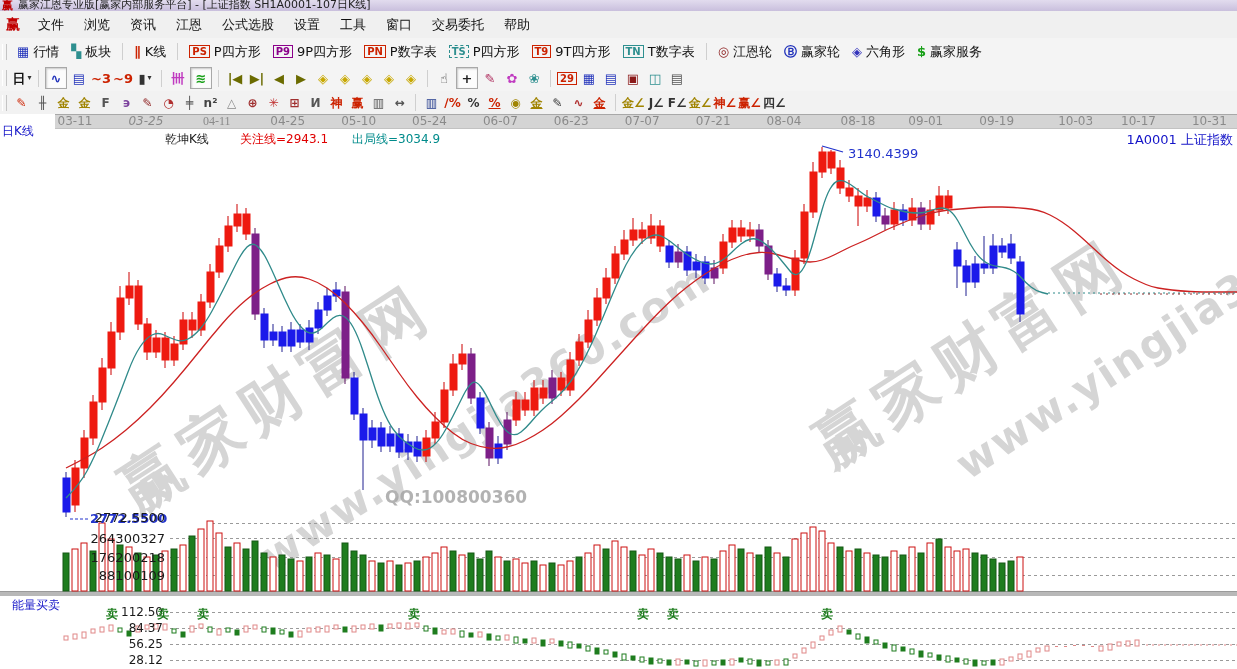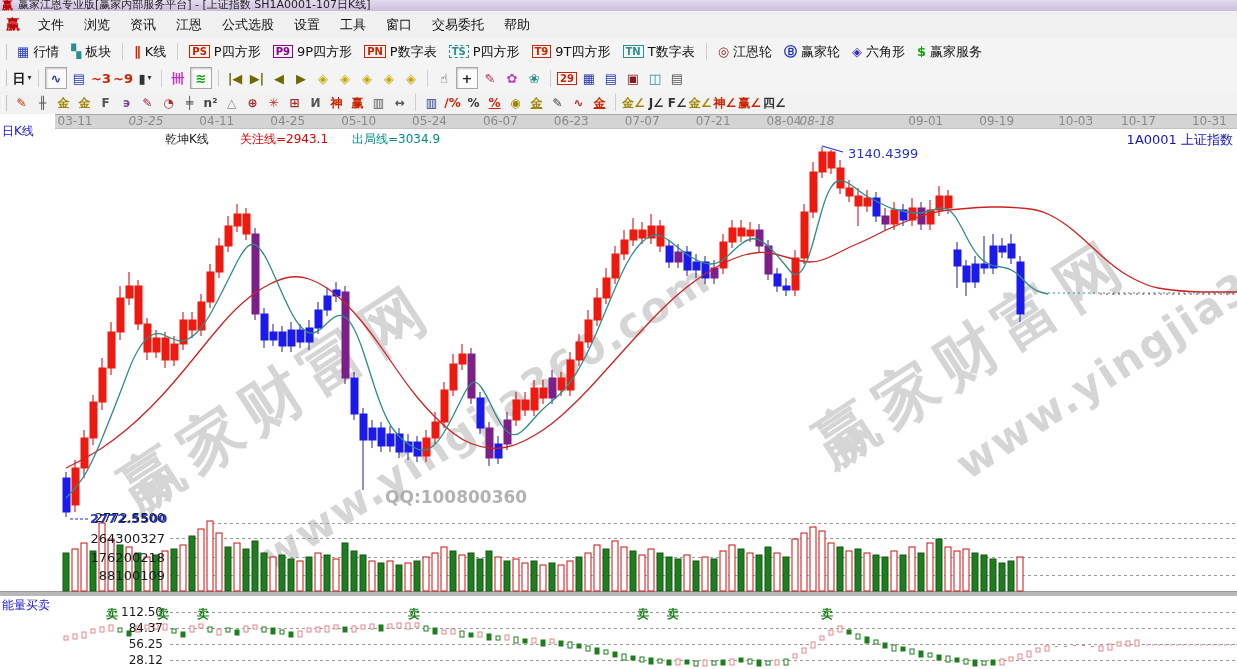--- a/index.html
+++ b/index.html
@@ -341,30 +341,30 @@
 
     <div class="wm" style="left:125px;top:340px;font-size:62px;letter-spacing:10px;">赢家财富网</div>
     <div class="wm" style="left:265px;top:422px;font-size:42px;letter-spacing:2px;">www.yingjia360.com</div>
     <div class="wm" style="left:820px;top:295px;font-size:62px;letter-spacing:10px;">赢家财富网</div>
     <div class="wm" style="left:960px;top:330px;font-size:42px;letter-spacing:2px;">www.yingjia360.com</div>
     <div class="wm-qq" style="left:385px;top:373px;">QQ:100800360</div>
 
     <div class="datestrip" id="datestrip">
         <span class="date" style="left: -2px;">03-11</span>
         <span class="date" style="left: 68.9px; font-style: italic;">03-25</span>
-        <span class="date" style="left: 139.8px;">04-11</span>
+        <span class="date" style="left: 139.8px; font-family: Liberation Serif, serif;">04-11</span>
         <span class="date" style="left: 210.7px;">04-25</span>
         <span class="date" style="left: 281.6px;">05-10</span>
         <span class="date" style="left: 352.5px;">05-24</span>
         <span class="date" style="left: 423.4px;">06-07</span>
         <span class="date" style="left: 494.3px;">06-23</span>
         <span class="date" style="left: 565.2px;">07-07</span>
         <span class="date" style="left: 636.1px;">07-21</span>
         <span class="date" style="left: 707px;">08-04</span>
-        <span class="date" style="left: 740px; font-style: italic;">08-18</span>
+        <span class="date" style="left: 781px;">08-18</span>
         <span class="date" style="left: 848.8px;">09-01</span>
         <span class="date" style="left: 919.7px;">09-19</span>
         <span class="date" style="left: 990.6px; margin-left: 8px;">10-03</span>
         <span class="date" style="left: 1061.5px;">10-17</span>
         <span class="date" style="left: 1132.4px;">10-31</span>
       </div>
 
     <svg class="layer" id="chart-svg" width="1237" height="555">
         <line x1="212" y1="409" x2="1237" y2="409" stroke="#9a9a9a" stroke-dasharray="3,3" shape-rendering="crispEdges"></line>
         <line x1="170" y1="424" x2="1237" y2="424" stroke="#9a9a9a" stroke-dasharray="3,3" shape-rendering="crispEdges"></line>
@@ -833,21 +833,21 @@
     <div class="lbl blue" style="right:4px;top:17px;font-size:13px;margin-left:32px;">1A0001 上证指数</div>
 
     <div class="lbl" style="left:848px;top:32px;font-size:13px;color:#2233cc;">3140.4399</div>
     <div class="lbl" style="left:90px;top:397px;font-size:13px;font-weight:bold;color:#2233cc;">2772.5500</div>
     <div class="lbl num ralign" style="left:30px;top:396px;">2772.5500</div>
 
     <div class="lbl num ralign" style="left:30px;top:417px;">264300327</div>
     <div class="lbl num ralign" style="left:30px;top:436px;">176200218</div>
     <div class="lbl num ralign" style="left:30px;top:454px;text-align:right;">88100109</div>
 
-    <div class="lbl blue" style="left:2px;top:483px;font-size:12px;">能量买卖</div>
+    <div class="lbl blue" style="left:12px;top:483px;font-size:12px;">能量买卖</div>
     <div class="lbl ralign" style="left:28px;top:491px;font-size:12px;color:#1a1a1a;">112.50</div>
     <div class="lbl ralign" style="left:28px;top:507px;font-size:12px;color:#1a1a1a;">84.37</div>
     <div class="lbl ralign" style="left:28px;top:523px;font-size:12px;color:#1a1a1a;">56.25</div>
     <div class="lbl ralign" style="left:28px;top:539px;font-size:12px;color:#1a1a1a;">28.12</div>
     <div id="sell-markers">
         <div class="sell" style="left: 106px; top: 492px;">卖</div>
         <div class="sell" style="left: 157px; top: 492px;">卖</div>
         <div class="sell" style="left: 197px; top: 492px;">卖</div>
         <div class="sell" style="left: 408px; top: 492px;">卖</div>
         <div class="sell" style="left: 637px; top: 492px;">卖</div>

